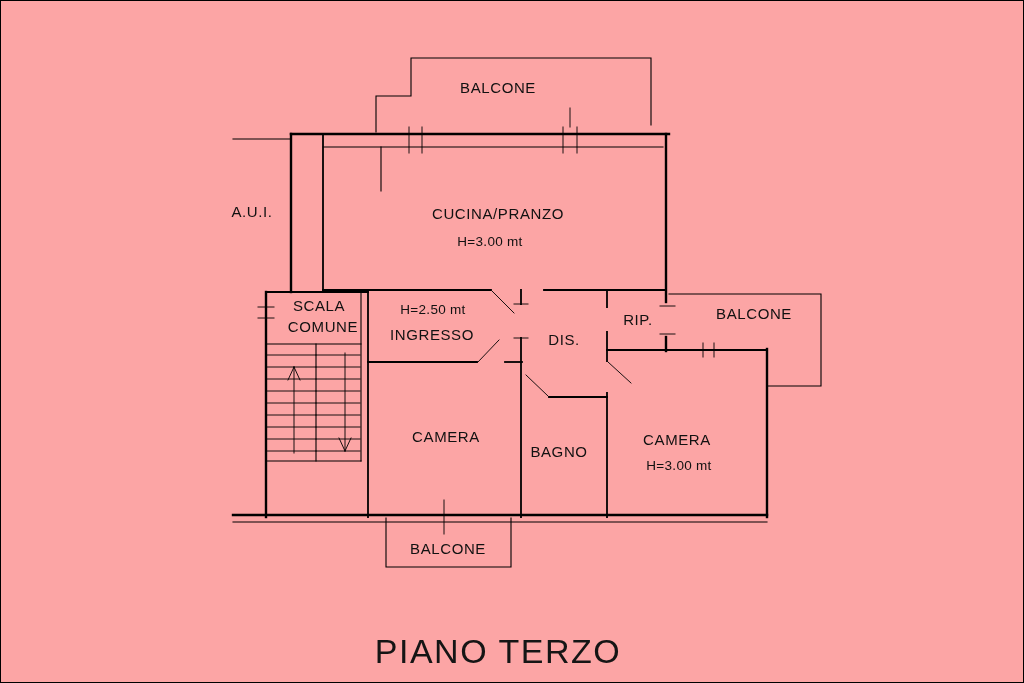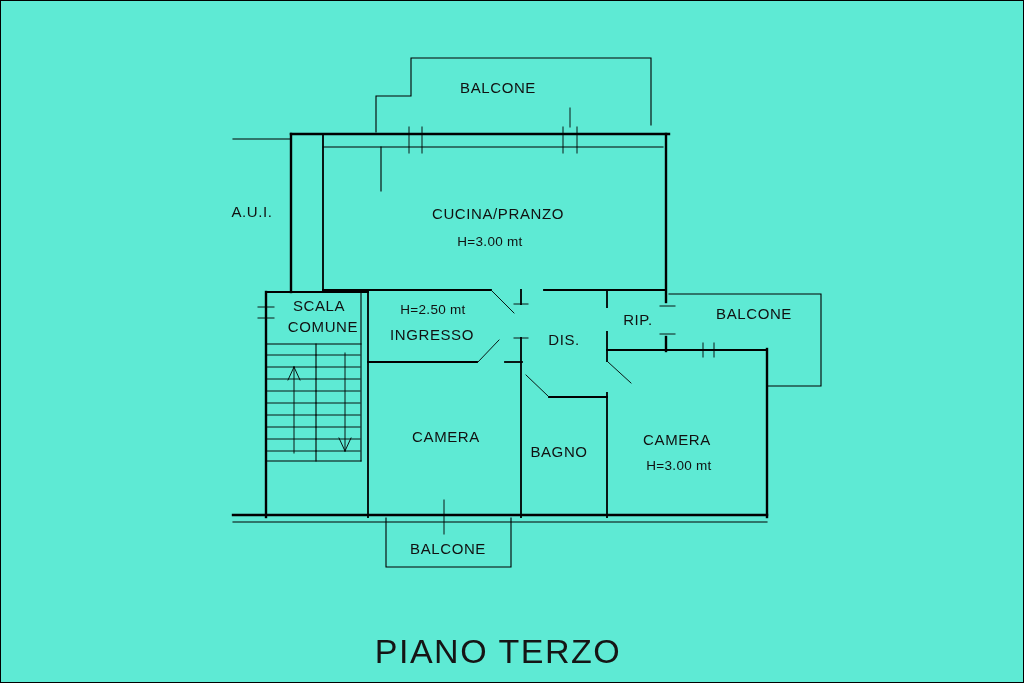--- a/index.html
+++ b/index.html
@@ -5,21 +5,21 @@
   html, body {
     margin: 0;
     padding: 0;
     background: #ffffff;
     font-family: "Liberation Sans", sans-serif;
   }
   .canvas {
     position: relative;
     width: 1024px;
     height: 683px;
-    background: #5eead4;
+    background: #fca5a5;
     border: 1px solid #000000;
     box-sizing: border-box;
     overflow: hidden;
   }
   svg { display: block; }
   .wall-ext  { stroke: #000; stroke-width: 2.4; fill: none; stroke-linecap: square; }
   .wall-int  { stroke: #000; stroke-width: 1.8; fill: none; stroke-linecap: square; }
   .thin      { stroke: #000; stroke-width: 1.1; fill: none; stroke-linecap: square; }
   .hair      { stroke: #000; stroke-width: 0.9; fill: none; stroke-linecap: square; }
   .room-label {

